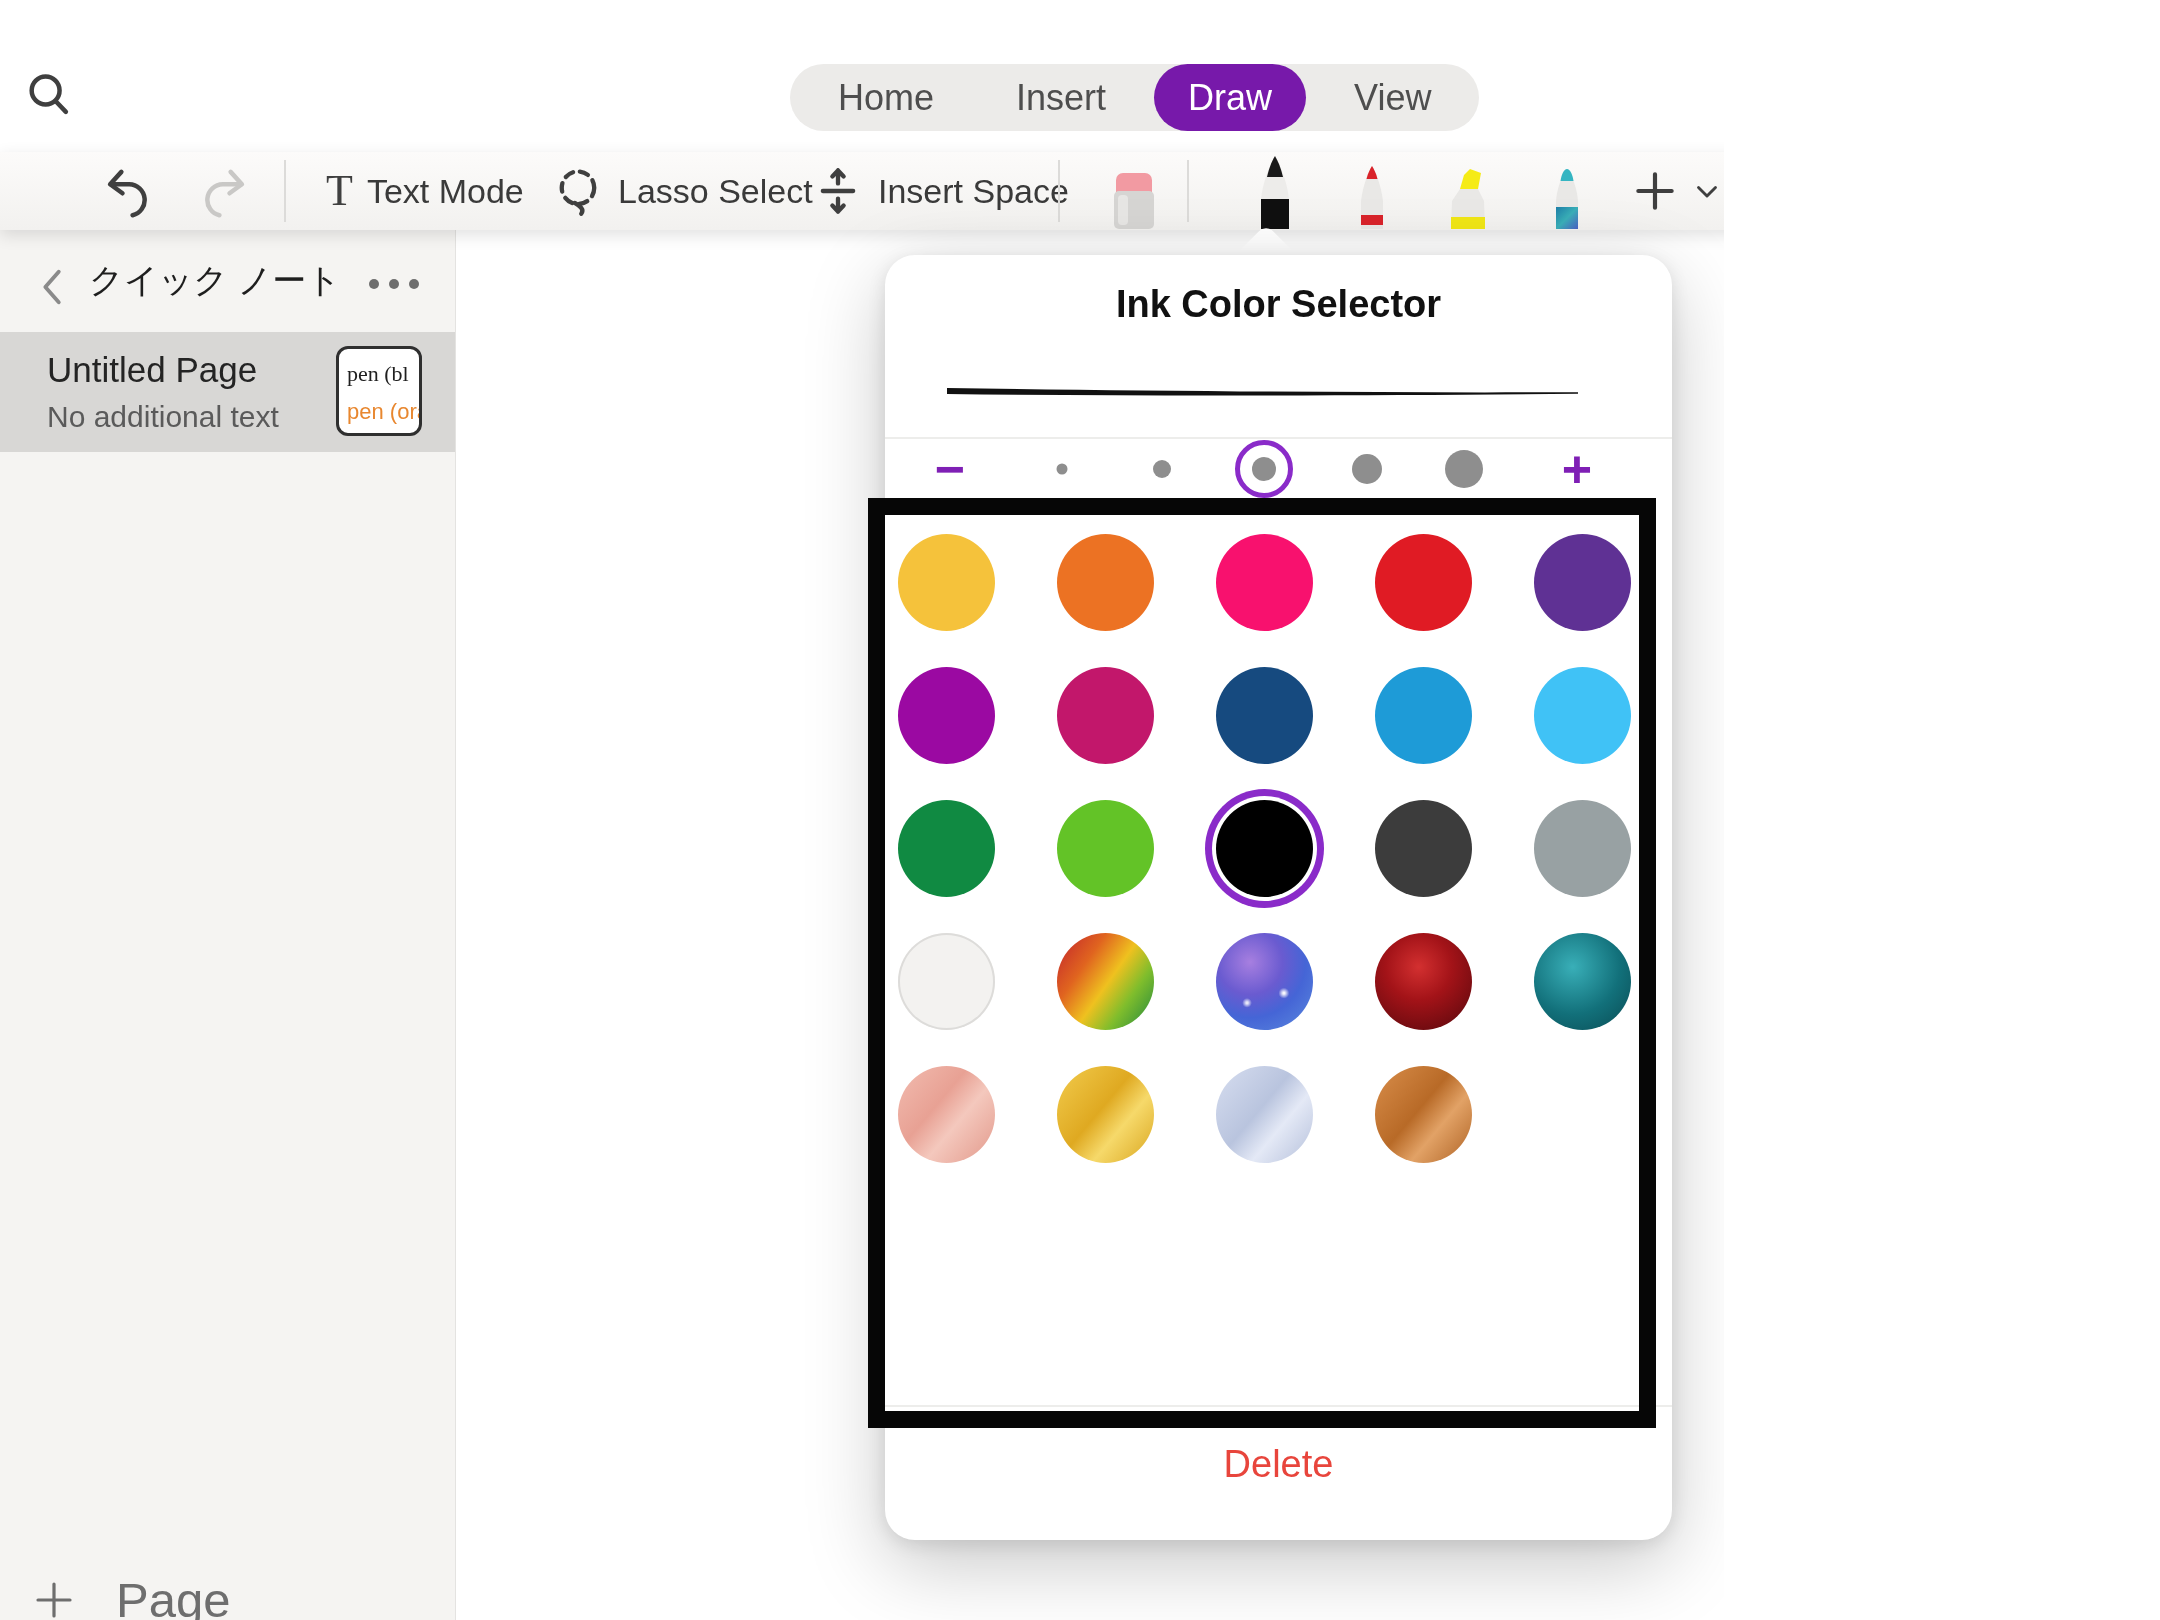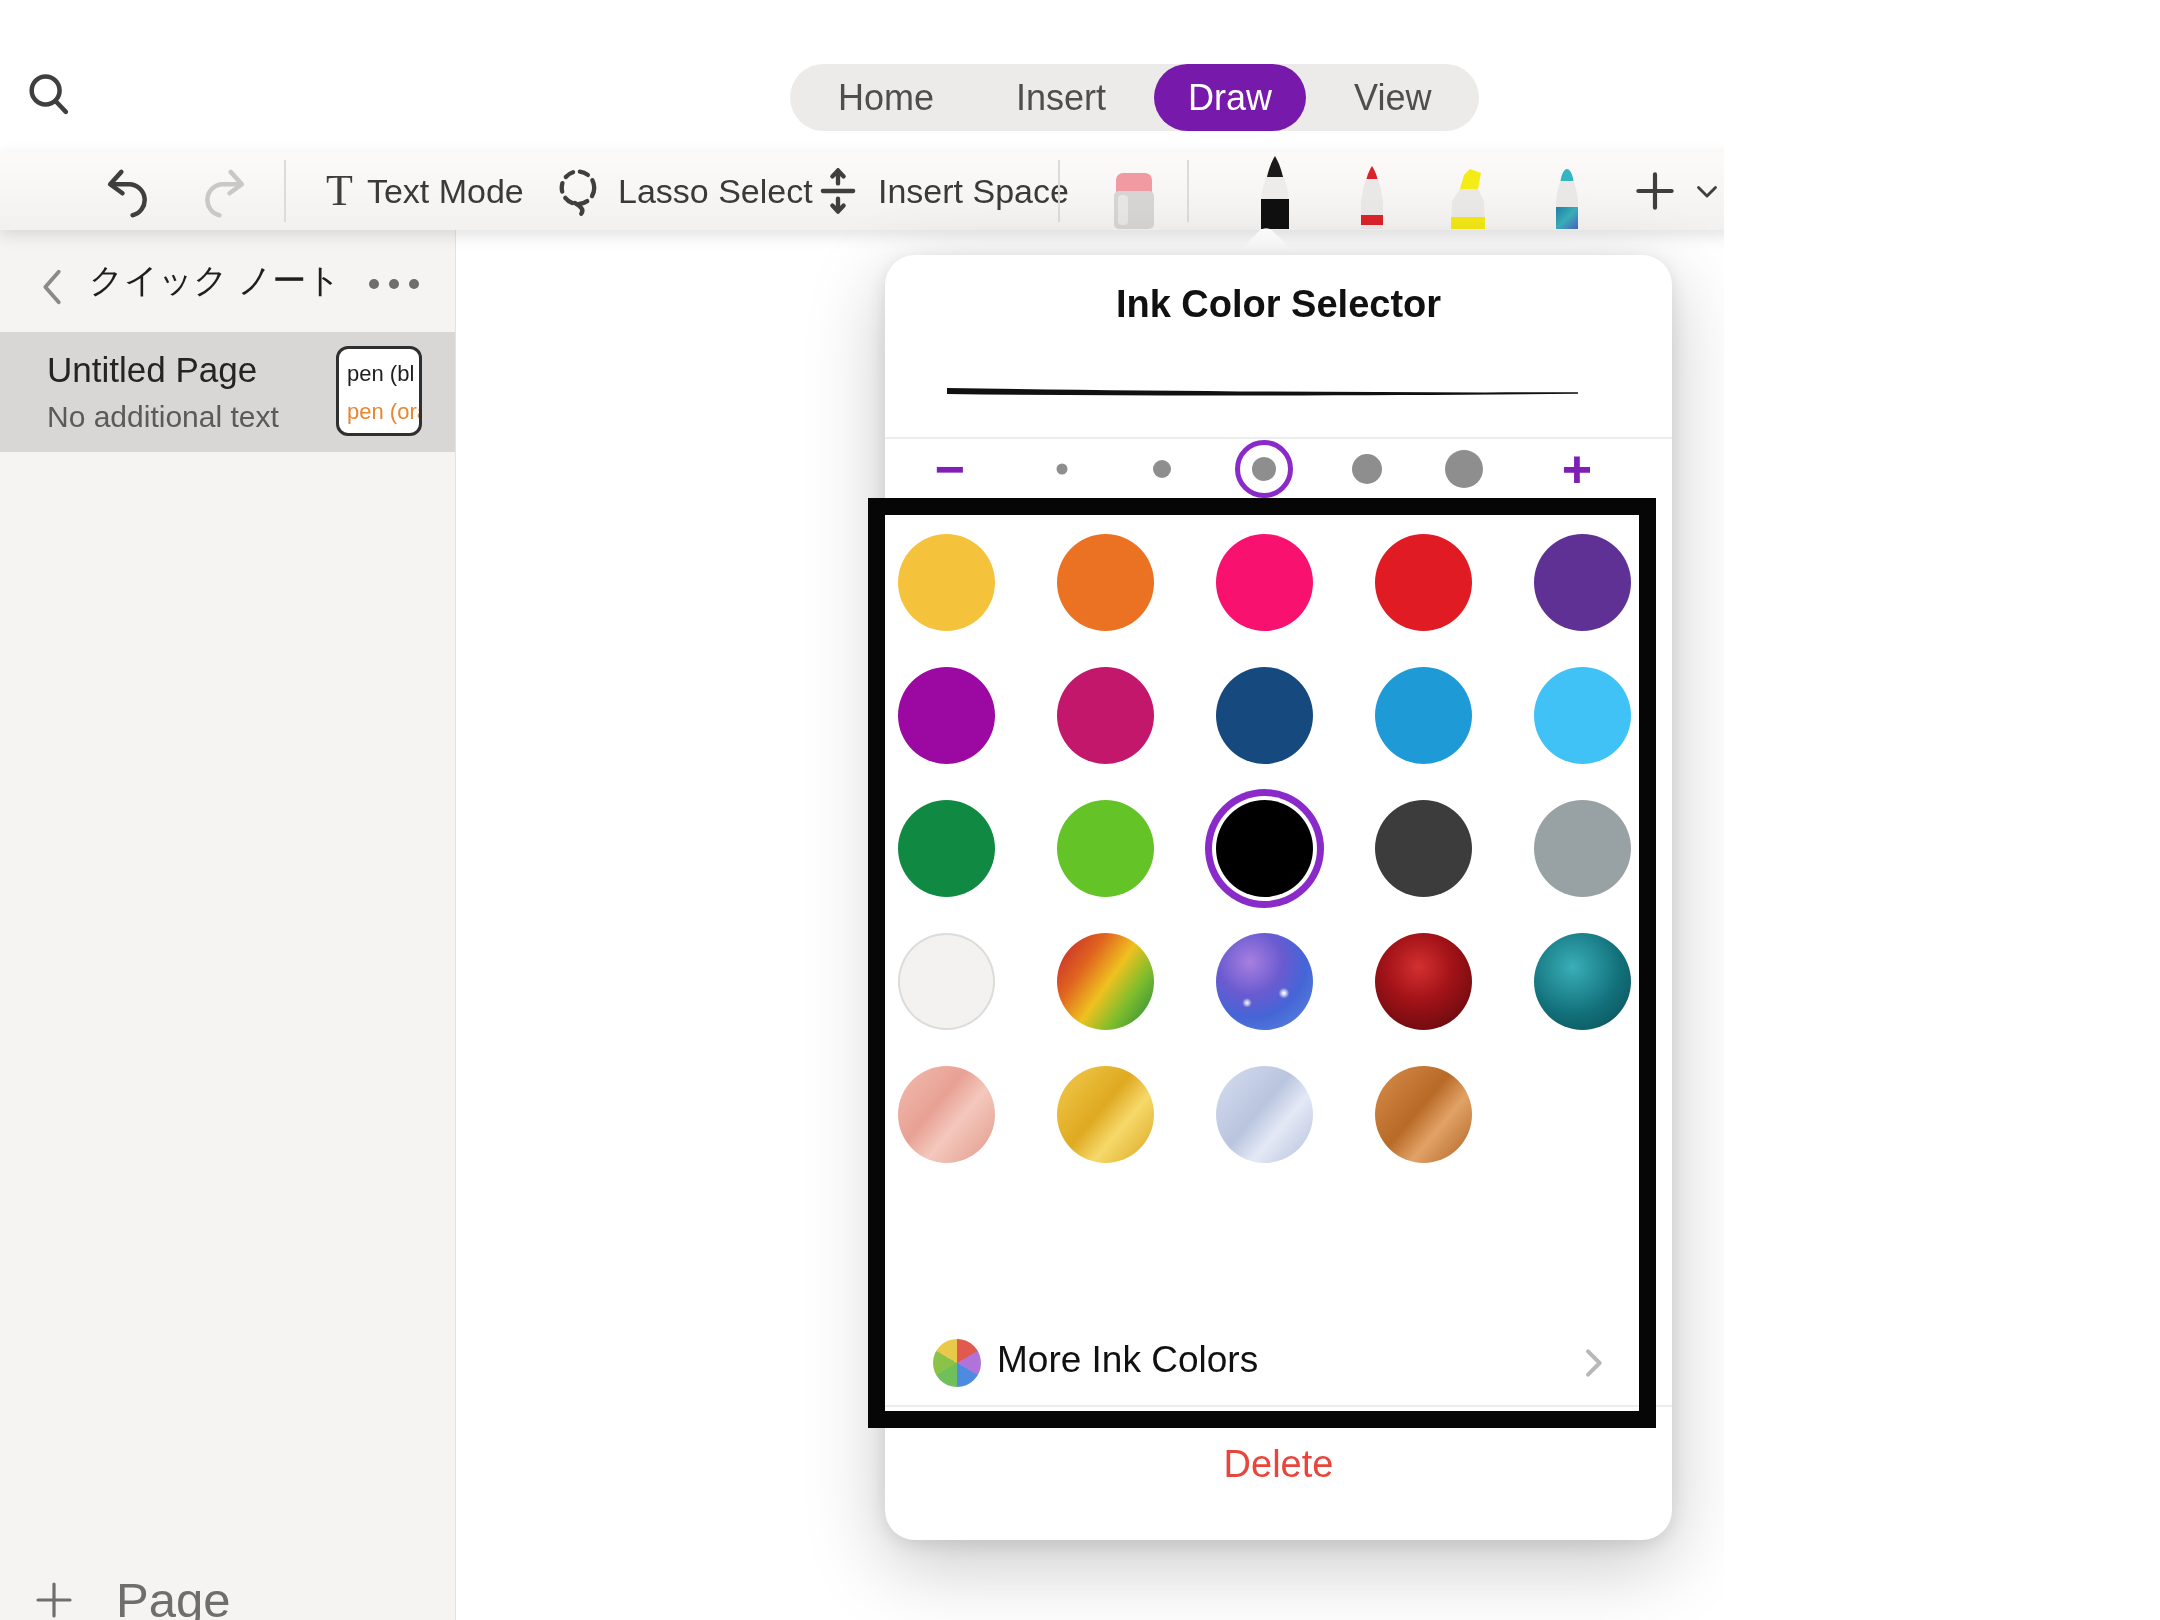--- a/index.html
+++ b/index.html
@@ -249,21 +249,21 @@
         <circle cx="10" cy="10" r="5" fill="#6E6E6E"></circle>
           <circle cx="30" cy="10" r="5" fill="#6E6E6E"></circle>
           <circle cx="50" cy="10" r="5" fill="#6E6E6E"></circle>
       </svg>
     </div>
 
     <div class="page-item">
       <div class="page-title">Untitled Page</div>
       <div class="page-sub">No additional text</div>
       <div class="thumb" id="page-thumb">
-          <div style="color: rgb(31, 31, 31);">pen (bl</div>
+          <div style="color: rgb(31, 31, 31); font-family: Liberation Serif, serif;">pen (bl</div>
           <div style="color: rgb(232, 135, 47);">pen (ora</div>
         </div>
     </div>
 
     <div class="add-page">
       <svg class="ico" width="48" height="48" viewBox="0 0 24 24" style="stroke:#6E6E6E;stroke-width:1.6;">
         <path d="M12 4 v16 M4 12 h16"></path>
       </svg>
       <span class="lbl">Page</span>
     </div>
@@ -314,27 +314,20 @@
         <div class="swatch" style="left: 171.5px; top: 677.5px; background: linear-gradient(125deg, rgb(198, 43, 43) 5%, rgb(224, 100, 31) 30%, rgb(239, 193, 31) 52%, rgb(127, 189, 44) 72%, rgb(46, 143, 60) 95%);"></div>
         <div class="swatch" style="left: 330.5px; top: 677.5px; background: radial-gradient(circle at 70% 62%, rgba(255, 255, 255, 0.95) 1%, transparent 6%), radial-gradient(circle at 32% 72%, rgba(255, 255, 255, 0.85) 1%, transparent 5%), radial-gradient(circle at 35% 30%, rgb(167, 127, 224) 0%, rgb(106, 91, 208) 35%, rgb(69, 101, 214) 60%, rgb(92, 139, 222) 100%);"></div>
         <div class="swatch" style="left: 489.5px; top: 677.5px; background: radial-gradient(circle at 45% 35%, rgb(211, 48, 48) 0%, rgb(163, 19, 24) 40%, rgb(110, 11, 16) 80%, rgb(79, 7, 11) 100%);"></div>
         <div class="swatch" style="left: 648.5px; top: 677.5px; background: radial-gradient(circle at 40% 35%, rgb(57, 175, 184) 0%, rgb(18, 112, 122) 55%, rgb(10, 74, 82) 100%);"></div>
         <div class="swatch" style="left: 12.5px; top: 810.5px; background: linear-gradient(130deg, rgb(242, 188, 176) 0%, rgb(232, 161, 148) 40%, rgb(244, 200, 189) 60%, rgb(226, 152, 138) 100%);"></div>
         <div class="swatch" style="left: 171.5px; top: 810.5px; background: linear-gradient(130deg, rgb(242, 204, 78) 0%, rgb(223, 169, 33) 45%, rgb(246, 217, 106) 65%, rgb(217, 165, 30) 100%);"></div>
         <div class="swatch" style="left: 330.5px; top: 810.5px; background: linear-gradient(130deg, rgb(215, 222, 240) 0%, rgb(185, 196, 222) 45%, rgb(228, 233, 246) 65%, rgb(180, 191, 218) 100%);"></div>
         <div class="swatch" style="left: 489.5px; top: 810.5px; background: linear-gradient(130deg, rgb(217, 142, 75) 0%, rgb(184, 106, 39) 45%, rgb(226, 162, 102) 65%, rgb(174, 98, 35) 100%);"></div>
       </div>
 
-    <div class="more-row">
-      <div class="wheel" id="color-wheel" style="background: conic-gradient(rgb(224, 90, 78) 0deg, rgb(224, 90, 78) 60deg, rgb(176, 115, 217) 60deg, rgb(176, 115, 217) 120deg, rgb(77, 139, 224) 120deg, rgb(77, 139, 224) 180deg, rgb(111, 191, 90) 180deg, rgb(111, 191, 90) 240deg, rgb(139, 195, 74) 240deg, rgb(139, 195, 74) 300deg, rgb(232, 201, 74) 300deg, rgb(232, 201, 74) 360deg);"></div>
-      <div class="more-label">More Ink Colors</div>
-      <svg class="ico" width="40" height="40" viewBox="0 0 24 24" style="position:absolute;left:688px;top:8px;stroke:#B9B8B6;stroke-width:2.4;">
-        <path d="M9 5 l7 7 l-7 7"></path>
-      </svg>
-    </div>
     <div class="p-divider" style="top:1150px;"></div>
 
     <div class="delete-btn" style="color: rgb(232, 69, 60);">Delete</div>
   </div>
 
   <div class="black-frame"></div>
 
 </div>
 
 </body></html>

